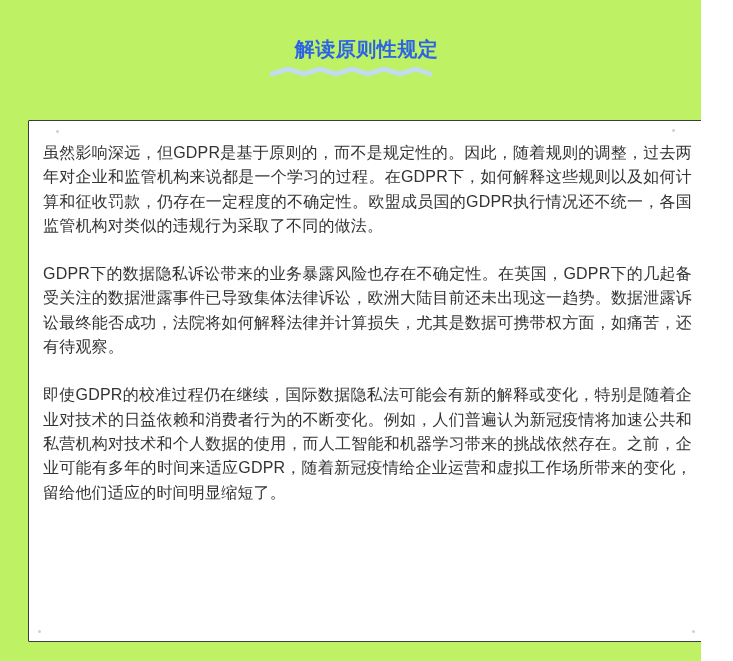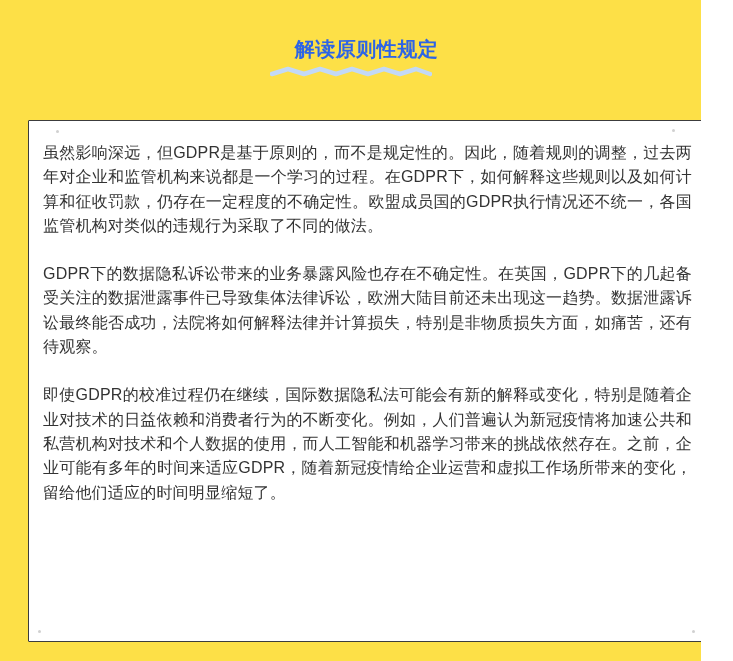--- a/index.html
+++ b/index.html
@@ -5,21 +5,21 @@
   html, body {
     margin: 0;
     padding: 0;
     background: #ffffff;
     font-family: "Liberation Sans", "DejaVu Sans", sans-serif;
   }
   .page {
     position: relative;
     width: 701px;
     height: 661px;
-    background: #fde047;
+    background: #bef264;
     overflow: hidden;
   }
   .section-header {
     position: absolute;
     top: 38px;
     left: 0;
     width: 733px;
     text-align: center;
   }
   .section-title {
@@ -91,19 +91,19 @@
   </div>
 
   <main class="content-card">
     <span class="corner-speck speck-tl"></span>
     <span class="corner-speck speck-tr"></span>
     <span class="corner-speck speck-bl"></span>
     <span class="corner-speck speck-br"></span>
 
     <p>虽然影响深远，但GDPR是基于原则的，而不是规定性的。因此，随着规则的调整，过去两年对企业和监管机构来说都是一个学习的过程。在GDPR下，如何解释这些规则以及如何计算和征收罚款，仍存在一定程度的不确定性。欧盟成员国的GDPR执行情况还不统一，各国监管机构对类似的违规行为采取了不同的做法。</p>
 
-    <p>GDPR下的数据隐私诉讼带来的业务暴露风险也存在不确定性。在英国，GDPR下的几起备受关注的数据泄露事件已导致集体法律诉讼，欧洲大陆目前还未出现这一趋势。数据泄露诉讼最终能否成功，法院将如何解释法律并计算损失，特别是非物质损失方面，如痛苦，还有待观察。</p>
+    <p>GDPR下的数据隐私诉讼带来的业务暴露风险也存在不确定性。在英国，GDPR下的几起备受关注的数据泄露事件已导致集体法律诉讼，欧洲大陆目前还未出现这一趋势。数据泄露诉讼最终能否成功，法院将如何解释法律并计算损失，尤其是数据可携带权方面，如痛苦，还有待观察。</p>
 
 
     <p>即使GDPR的校准过程仍在继续，国际数据隐私法可能会有新的解释或变化，特别是随着企业对技术的日益依赖和消费者行为的不断变化。例如，人们普遍认为新冠疫情将加速公共和私营机构对技术和个人数据的使用，而人工智能和机器学习带来的挑战依然存在。之前，企业可能有多年的时间来适应GDPR，随着新冠疫情给企业运营和虚拟工作场所带来的变化，留给他们适应的时间明显缩短了。</p>
   </main>
 
 </div>
 
 </body></html>

